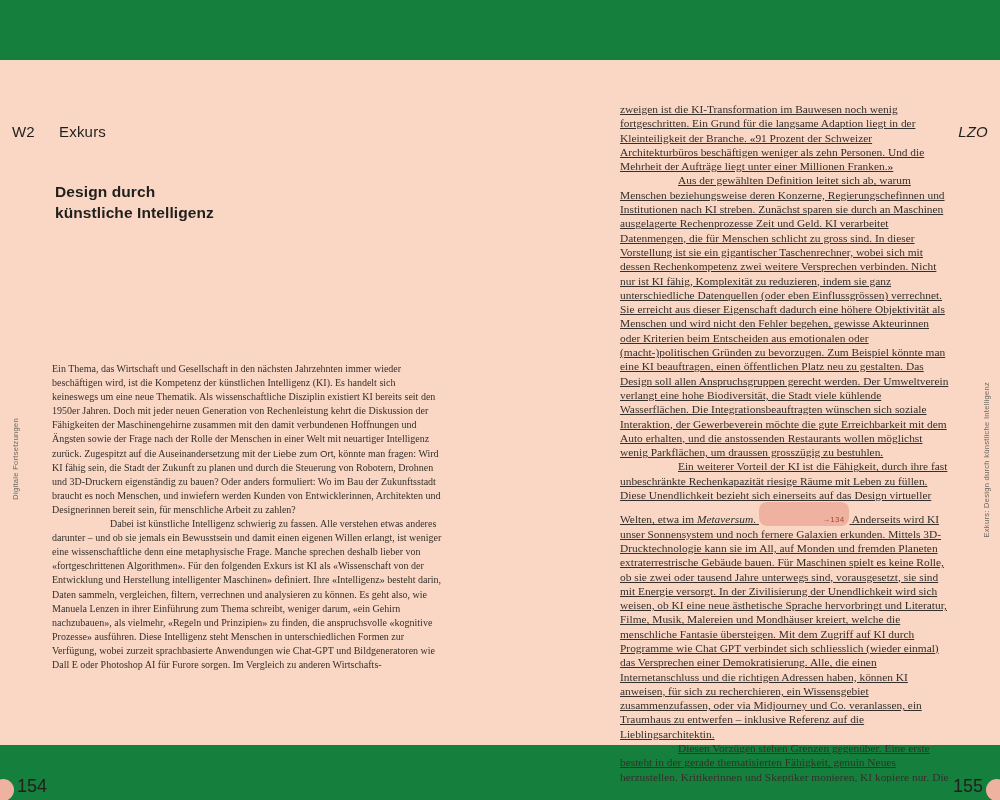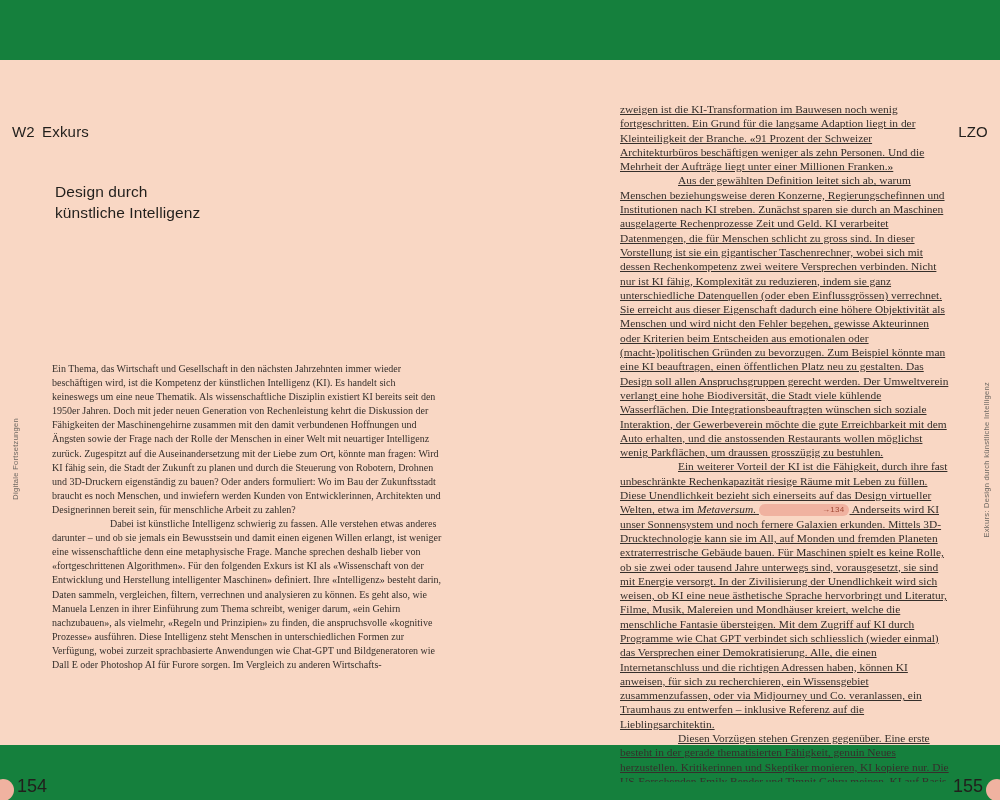--- a/index.html
+++ b/index.html
@@ -11,45 +11,45 @@
   .spread{
     position:absolute;left:0;top:60px;width:1000px;height:685px;
     background:var(--page-bg,#f9d7c4);
   }
   
   .kicker{
     position:absolute;top:63px;
     font-size:15px;font-weight:500;letter-spacing:.2px;color:var(--ink-head,#211f1c);
   }
   .kicker-w2{left:12px;}
-  .kicker-exkurs{left:42px;}
-  .kicker-lzo{right:12px;text-align:right;}
+  .kicker-exkurs{left:59px;}
+  .kicker-lzo{right:12px;text-align:right;font-style:italic;}
   .page-title{
     position:absolute;left:55px;top:121px;margin:0;
-    font-size:15.5px;line-height:21px;font-weight:400;color:var(--ink-head,#211f1c);
+    font-size:15.5px;line-height:21px;font-weight:700;color:var(--ink-head,#211f1c);
     white-space:pre-line;letter-spacing:.1px;
   }
   
   .text-col{
     position:absolute;
     font-family:"Liberation Serif","DejaVu Serif",serif;
     color:var(--ink-body,#352f2b);
     text-align:left;
     overflow:hidden;
   }
   .col-left{left:52px;top:302px;width:392px;height:438px;font-size:10px;line-height:14.1px;}
   .col-right{left:620px;top:42px;width:332px;height:680px;font-size:11.4px;line-height:14.3px;text-decoration:underline;}
   .text-col p{margin:0;hyphens:auto;-webkit-hyphens:auto;}
   .text-col p.indent{text-indent:58px;}
   .run-sans{font-family:"Liberation Sans",sans-serif;font-size:.96em;}
   .run-italic{font-style:italic;}
   .run-ref{
     display:inline-block;font-family:"Liberation Sans",sans-serif;
     background:var(--pill-bg,#f0b2a0);color:var(--pill-ink,#a14a35);
-    font-size:8px;line-height:11px;padding:0 5px 1px 5px;border-radius:8px;
+    font-size:8px;line-height:11px;padding:12px 5px 1px 5px;border-radius:8px;
     vertical-align:1px;letter-spacing:.3px;
   }
   
   .pagenum{
     position:absolute;top:716px;font-size:18px;font-weight:500;color:var(--ink-head,#211f1c);
   }
   .pagenum-left{left:17px;}
   .pagenum-right{right:17px;text-align:left;}
   .edge-dot{
     position:absolute;top:719px;width:22px;height:22px;border-radius:50%;

